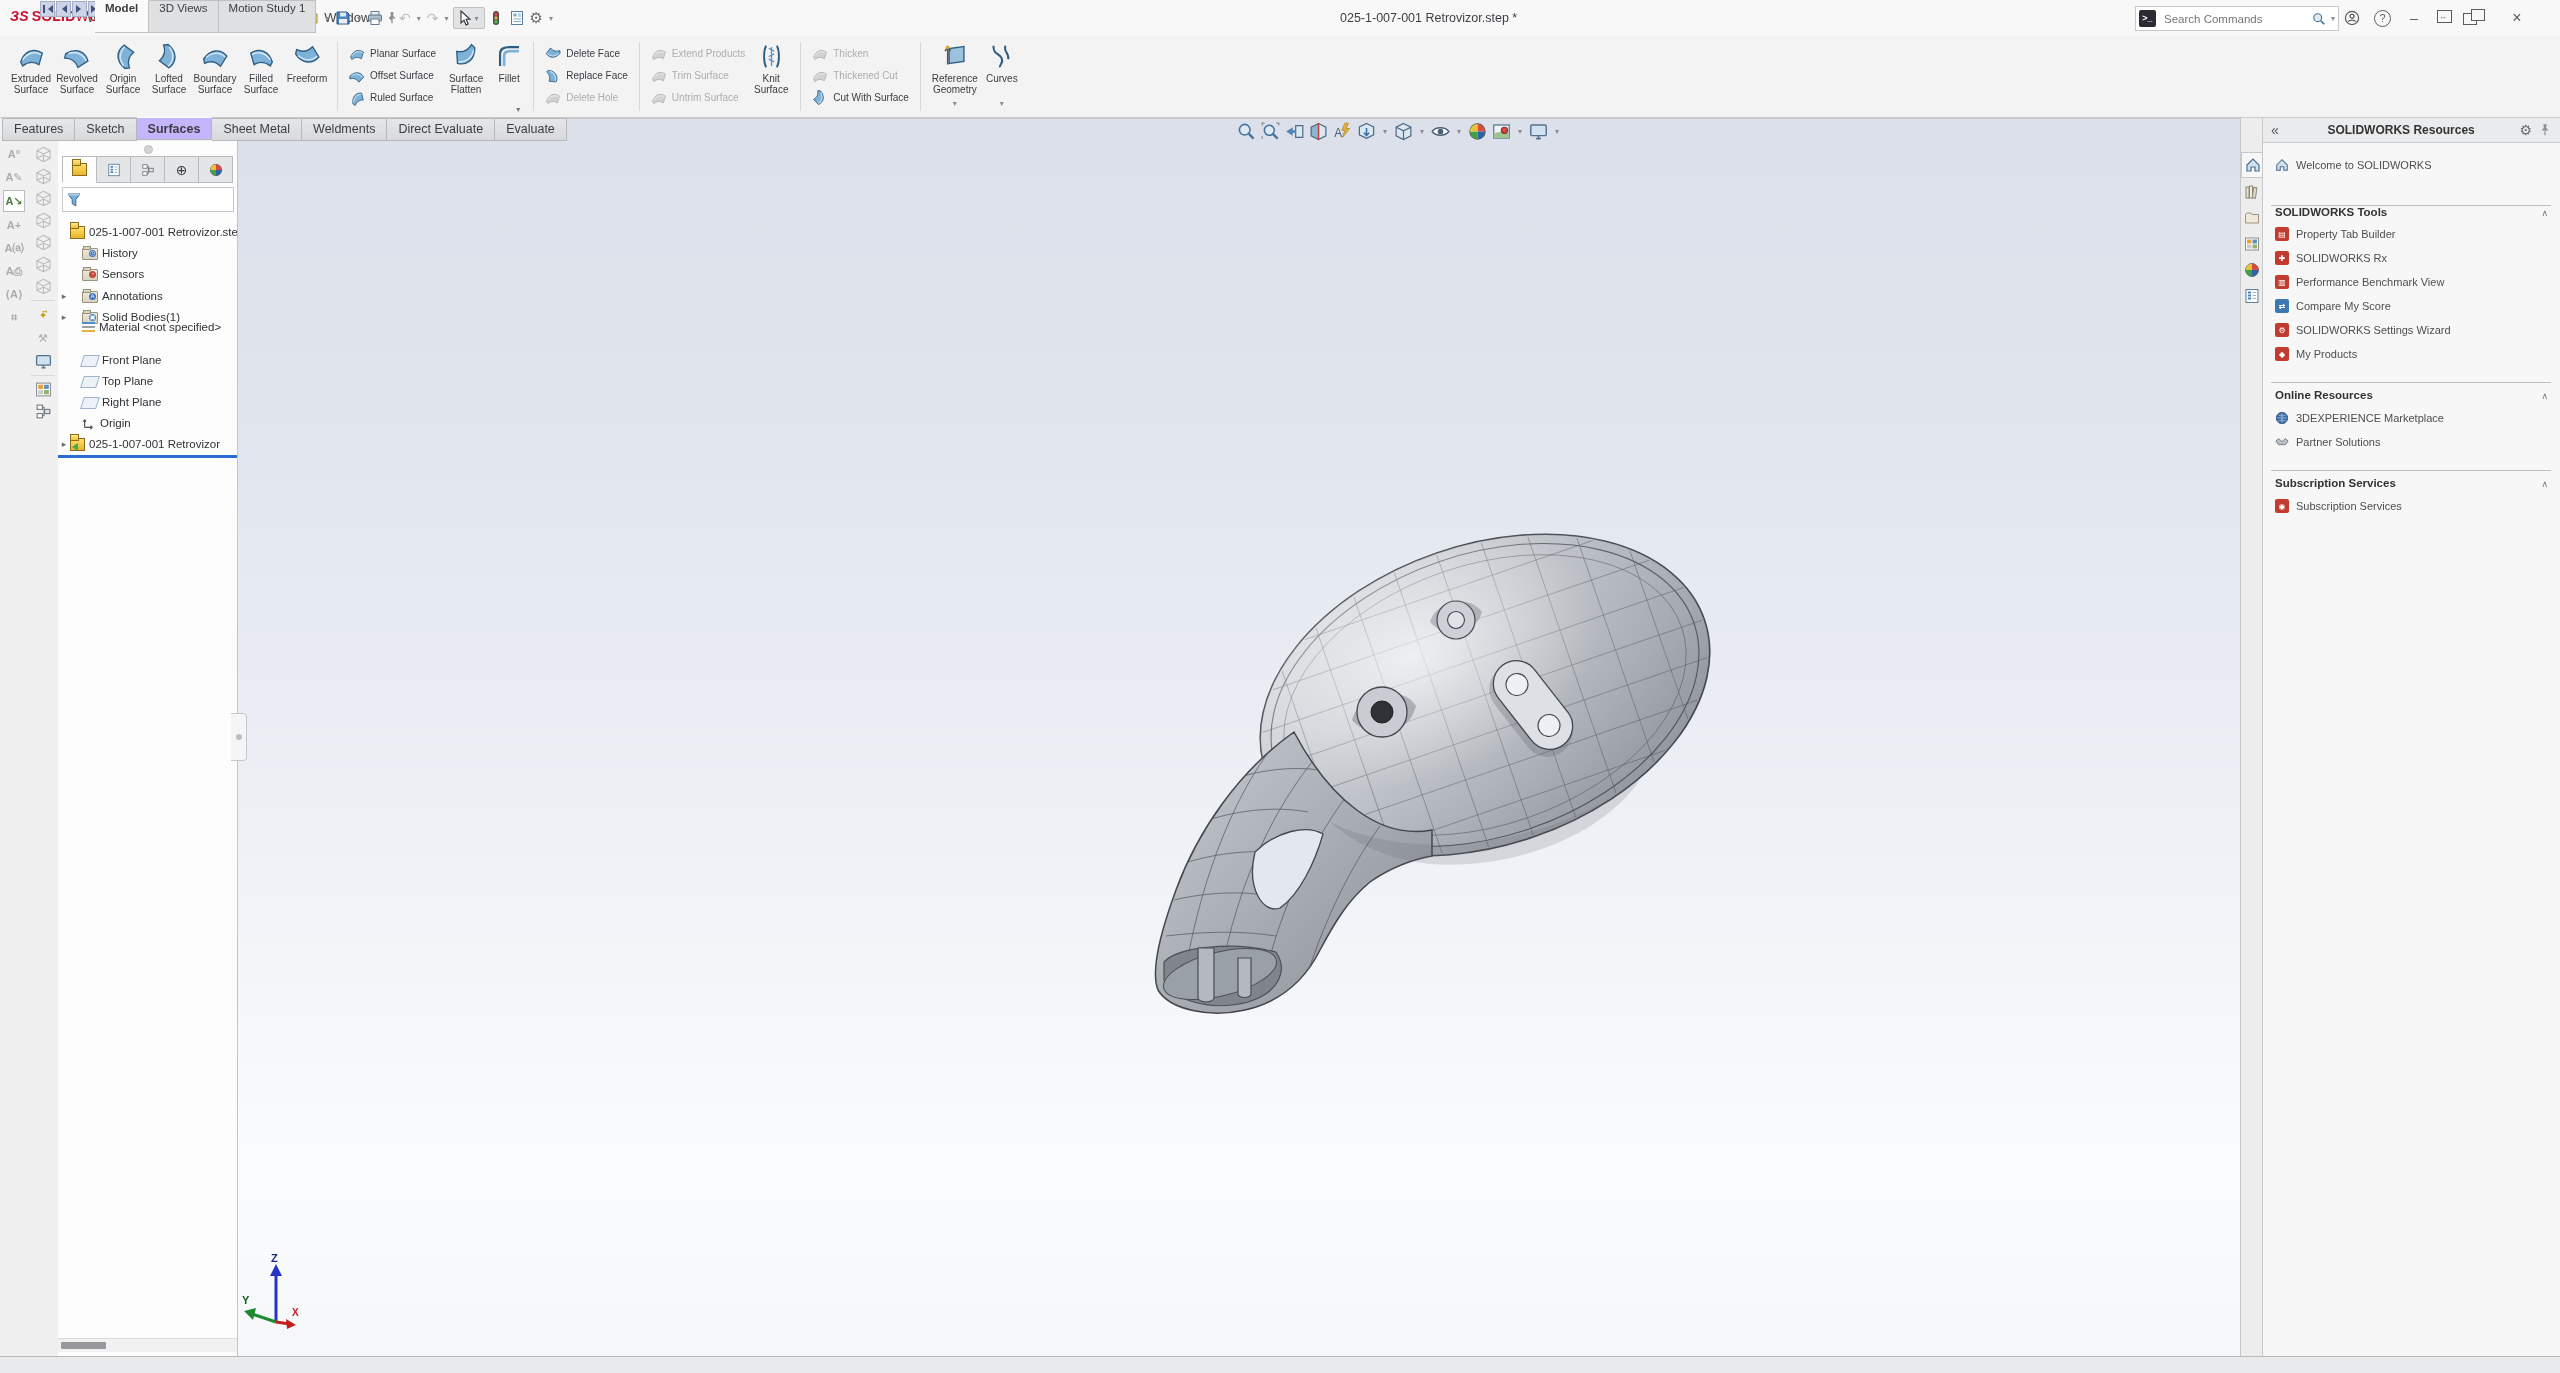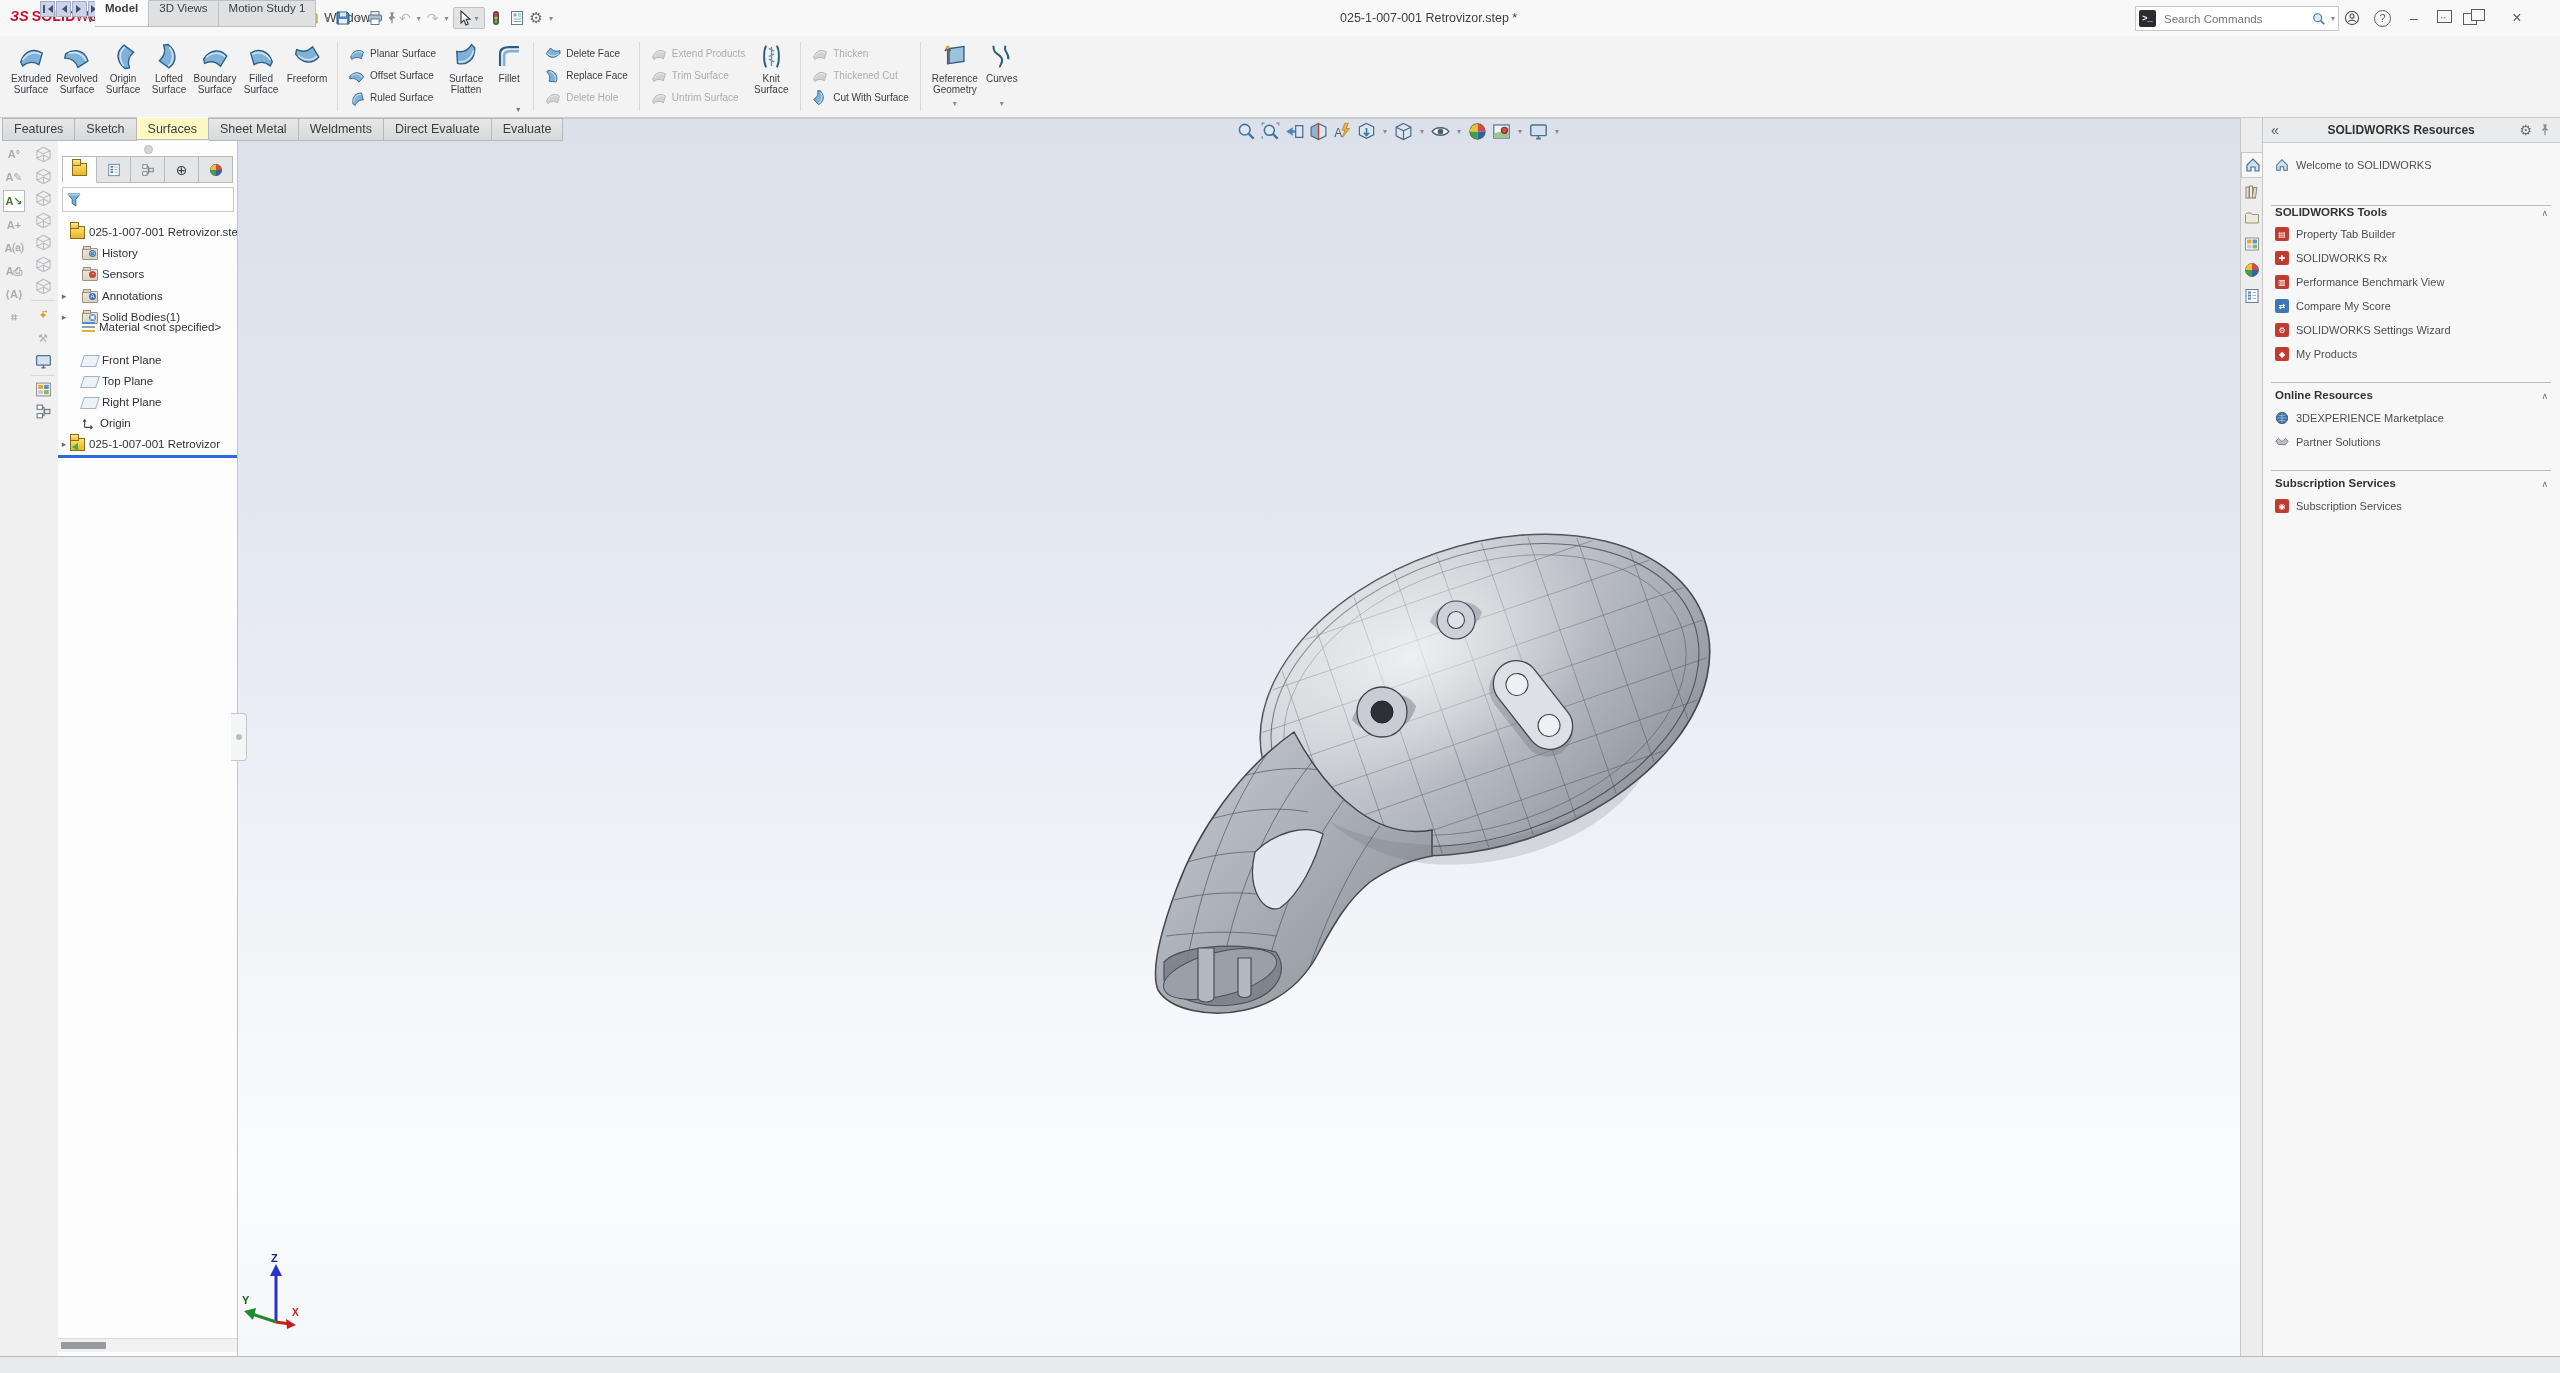--- a/index.html
+++ b/index.html
@@ -49,21 +49,21 @@
   .rsm{display:flex;align-items:center;gap:5px;font-size:10px;height:17px;color:#3a3d40;padding:0 4px;white-space:nowrap}
   .dis{color:#abadaf}
   .dis svg{filter:grayscale(1) opacity(.45)}
   .gcaret{position:absolute;bottom:3px;right:8px;font-size:8px;color:#777}
 
   
   #cmdtabs{position:absolute;left:2px;top:118px;height:23px;display:flex;z-index:6}
   .ctab{font-size:12.5px;line-height:21px;padding:0 11px;background:linear-gradient(#e6e7e8,#d8d9da);
         border:1px solid #b7b8b9;border-left:none;color:#3a3d40}
   .ctab:first-child{border-left:1px solid #b7b8b9}
-  .ctab.active{background:#fef9c3;font-weight:normal;border-top:1px solid #fdfdfd;position:relative;top:-1px;line-height:23px}
+  .ctab.active{background:#c4b5fd;font-weight:bold;border-top:1px solid #fdfdfd;position:relative;top:-1px;line-height:23px}
 
   
   #viewport{position:absolute;left:238px;top:118px;width:2002px;height:1238px;
             background:linear-gradient(180deg,#dbe0ea 0%,#e2e6ee 28%,#eef1f6 58%,#fbfcfd 85%,#f6f7f9 100%);
             border-top:1px solid #c9cacb;box-sizing:border-box}
   #headsup{position:absolute;left:1236px;top:120px;height:22px;display:flex;align-items:center;gap:3px;z-index:7}
   .hbtn{display:flex;align-items:center;padding:1px}
 
   
   #ltb1{position:absolute;left:0;top:141px;width:28px;height:1215px;background:#f0f0f1;border-right:1px solid #dddddd}
@@ -133,21 +133,21 @@
          font-size:8px;color:#fff;font-weight:bold}
 
   
   #bottombar{position:absolute;left:0;top:1356px;width:2560px;height:17px;background:#e9eaeb;border-top:1px solid #b9babb;box-sizing:border-box}
   #btabnav{position:absolute;left:40px;top:1px;display:flex;gap:1px}
   .navbtn{width:13px;height:14px;background:#ccd3e6;border:1px solid #a6aec6;display:flex;align-items:center;justify-content:center}
   .tri-l{width:0;height:0;border:4px solid transparent;border-right:5px solid #41537a;margin-left:-2px}
   .tri-r{width:0;height:0;border:4px solid transparent;border-left:5px solid #41537a;margin-right:-2px}
   .bar-l{width:2px;height:8px;background:#41537a;margin-right:1px}
   .bar-r{width:2px;height:8px;background:#41537a;margin-left:1px}
-  #btabs{position:absolute;left:95px;top:0;display:flex;height:27px}
+  #btabs{position:absolute;left:95px;top:0;display:flex;height:33px}
   .btab{font-size:11.5px;line-height:15px;padding:0 10px;background:#dfe0e1;border:1px solid #c0c0c1;border-left:none;color:#3a3d40}
   .btab.active{background:#fbfbfc;font-weight:bold;border-top:1px solid #fbfbfc}
 
   
   #model-wrap{position:absolute;left:1080px;top:470px;width:660px;height:560px}
   svg .mesh{fill:none;stroke:#5b5f66;stroke-width:.85;opacity:.75}
   svg .amesh{fill:none;stroke:#55595f;stroke-width:.9;opacity:.8}
   #triad{position:absolute;left:242px;top:1252px}
 </style>
 </head>

